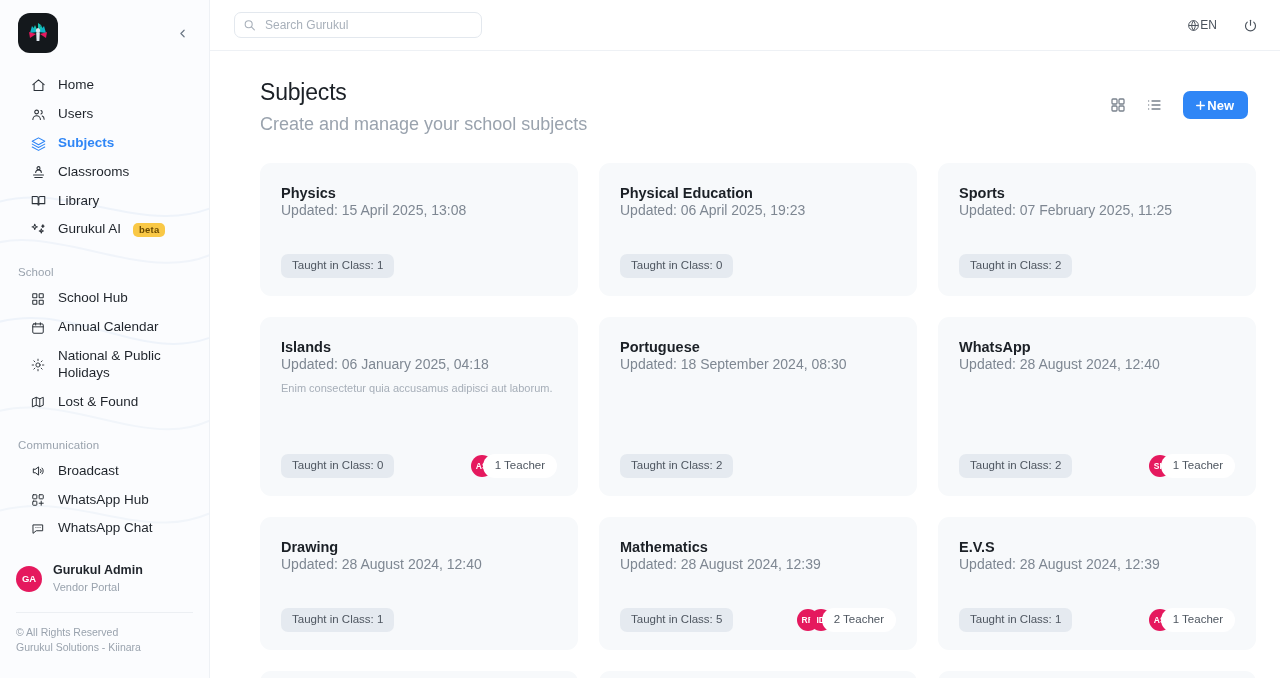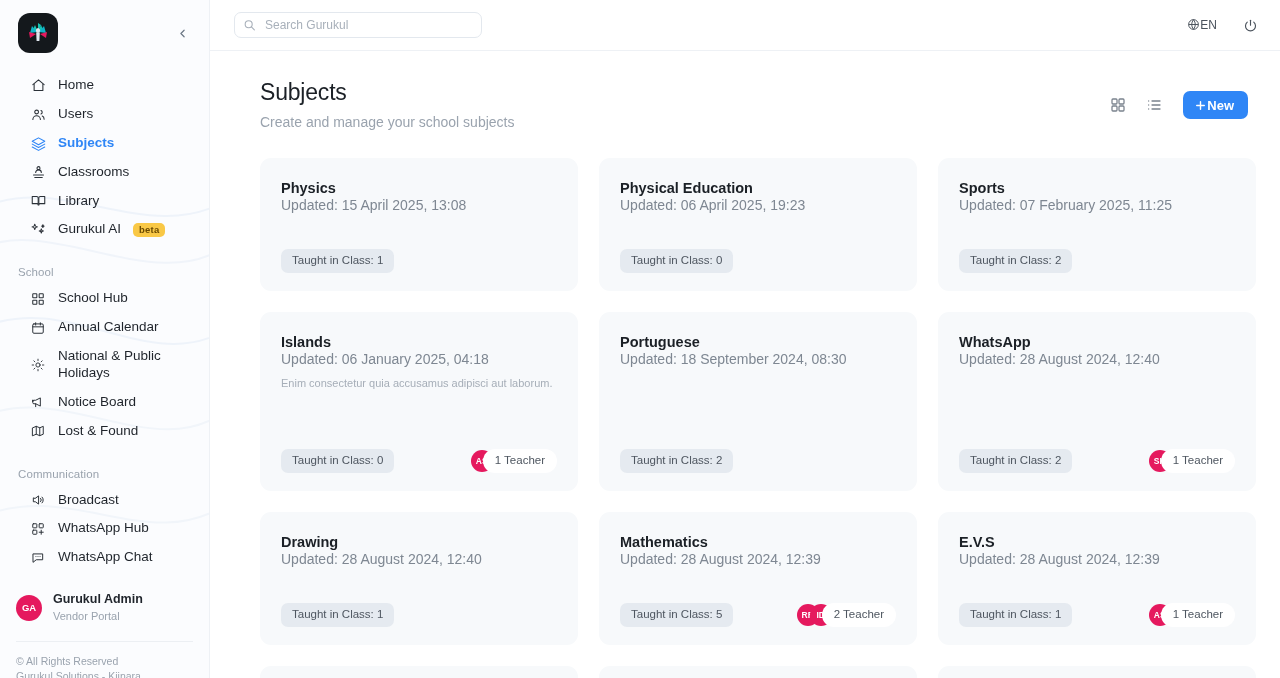--- a/index.html
+++ b/index.html
@@ -85,28 +85,28 @@
   .search-wrap { position: relative; width: 248px; }
   .search-input {
     width: 100%; height: 26px; border: 1px solid #e3e8ee; border-radius: 7px;
     background: #fff; font-size: 12px; color: #1f242b;
     padding: 0 10px 0 30px; outline: none; font-family: inherit;
   }
   .search-input::placeholder { color: #a8b0ba; }
   .search-icon { position: absolute; left: 9px; top: 50%; transform: translateY(-50%);
                  color: #a8b0ba; display: flex; }
   .topbar-right { margin-left: auto; display: flex; align-items: center; gap: 26px; }
-  .lang { display: flex; align-items: flex-start; gap: 0; font-size: 12px;
+  .lang { display: flex; align-items: center; gap: 0; font-size: 12px;
           color: #4a525c; cursor: pointer; }
   .power-btn { color: #4a525c; display: flex; cursor: pointer; }
 
   .content { flex: 1; overflow: hidden; padding: 28px 32px 0 50px; position: relative; }
   .page-head { display: flex; align-items: flex-start; }
   .page-title { font-size: 23px; color: #1b2026; font-weight: normal; letter-spacing: -.2px; }
-  .page-sub { font-size: 14px; color: #9aa3ae; margin-top: 8px; }
+  .page-sub { font-size: 18px; color: #9aa3ae; margin-top: 8px; }
   .head-actions { margin-left: auto; display: flex; align-items: center;
                   gap: 14px; padding-top: 12px; }
   .view-btn { width: 22px; height: 22px; display: flex; align-items: center;
               justify-content: center; color: #7a828d; cursor: pointer; }
   .new-btn {
     background: #2f86f6; color: #fff; border: none; border-radius: 7px;
     height: 28px; padding: 0 14px 0 11px; font-size: 13px; font-weight: bold;
     display: flex; align-items: center; cursor: pointer;
     font-family: inherit; margin-left: 4px;
   }
@@ -278,29 +278,20 @@
         </div>
         <div class="nav-item">
           <span class="ico">
             <svg width="14" height="14" viewBox="0 0 24 24" fill="none" stroke="currentColor" stroke-width="1.6" stroke-linecap="round">
                 <circle cx="12" cy="12" r="3.6"></circle>
                 <path d="M12 2v2.4M12 19.6V22M2 12h2.4M19.6 12H22M4.9 4.9l1.7 1.7M17.4 17.4l1.7 1.7M19.1 4.9l-1.7 1.7M6.6 17.4l-1.7 1.7"></path>
               </svg>
           </span>
           <span class="lbl">National &amp; Public
 Holidays</span>
-        </div>
-        <div class="nav-item">
-          <span class="ico">
-            <svg width="14" height="14" viewBox="0 0 24 24" fill="none" stroke="currentColor" stroke-width="1.7" stroke-linecap="round" stroke-linejoin="round">
-                <path d="M3 9v4a2 2 0 0 0 2 2h3l8 4V5L8 9H5a2 2 0 0 0-2 2z"></path>
-                <path d="M8 15v5"></path>
-              </svg>
-          </span>
-          <span class="lbl">Notice Board</span>
         </div>
         <div class="nav-item">
           <span class="ico">
             <svg width="14" height="14" viewBox="0 0 24 24" fill="none" stroke="currentColor" stroke-width="1.7" stroke-linecap="round" stroke-linejoin="round">
                 <path d="M3 6.5 9 4l6 2.5L21 4v13.5L15 20 9 17.5 3 20z"></path>
                 <path d="M9 4v13.5M15 6.5V20"></path>
               </svg>
           </span>
           <span class="lbl">Lost &amp; Found</span>
         </div>

